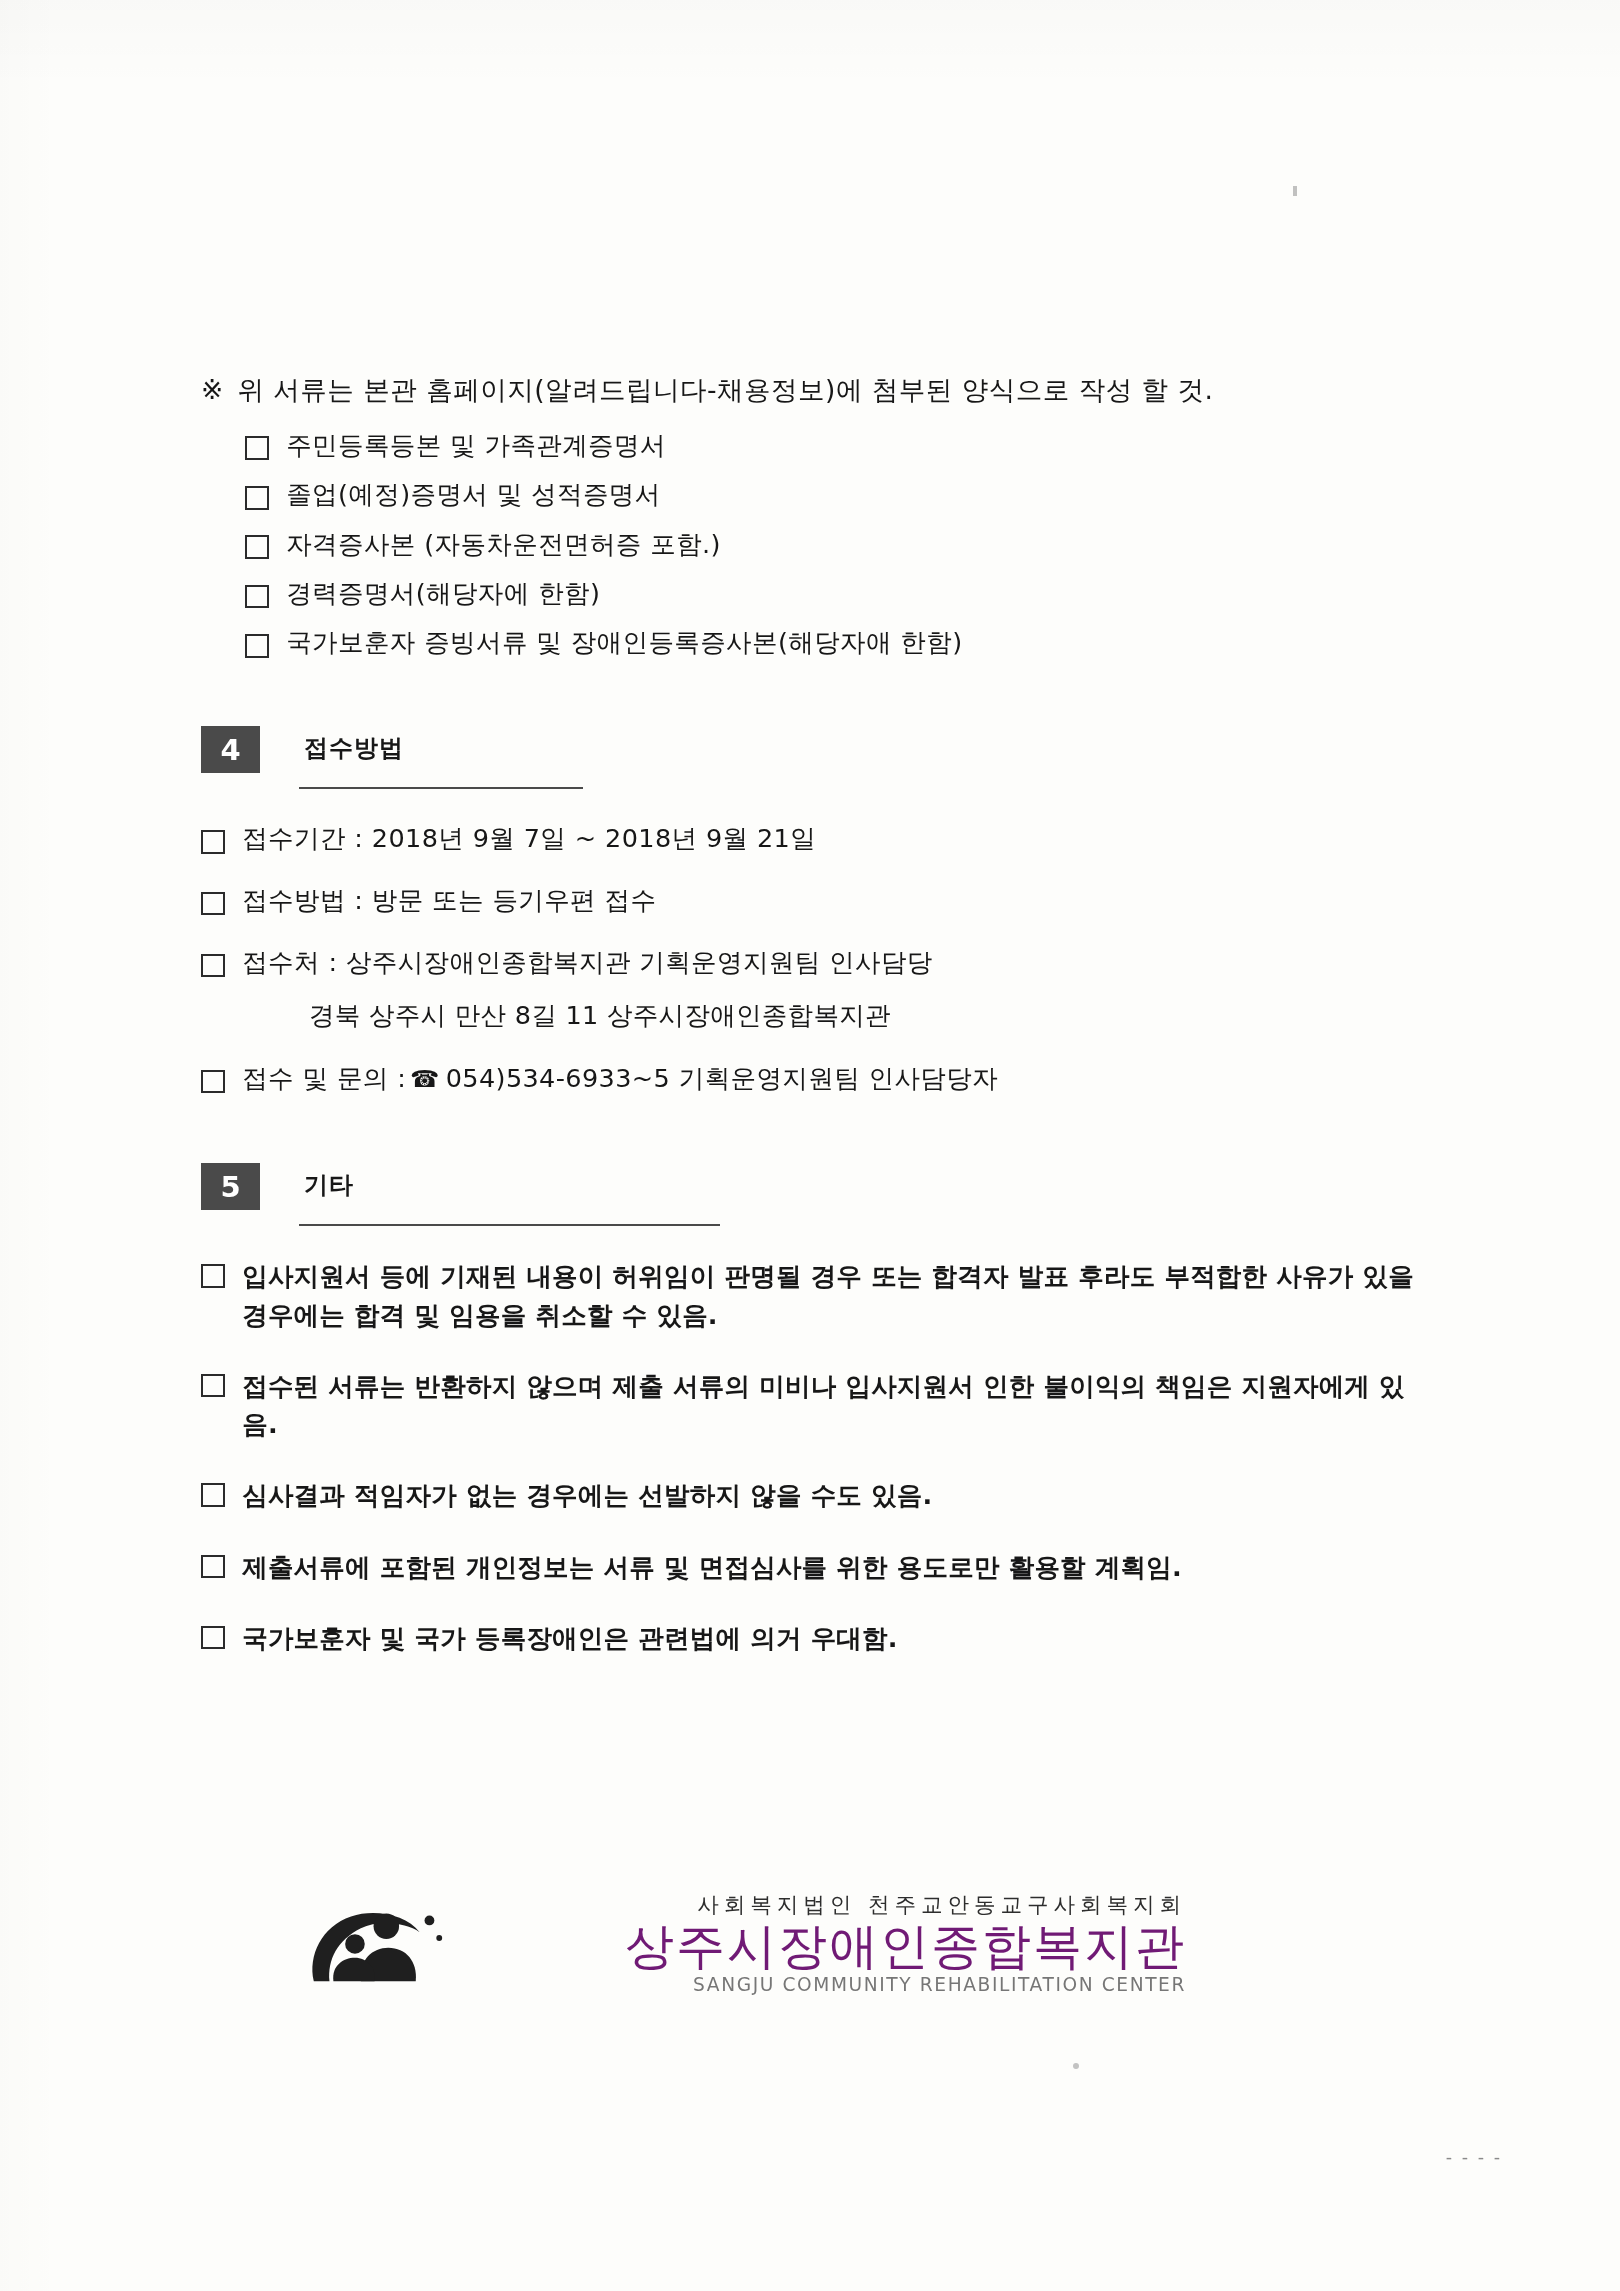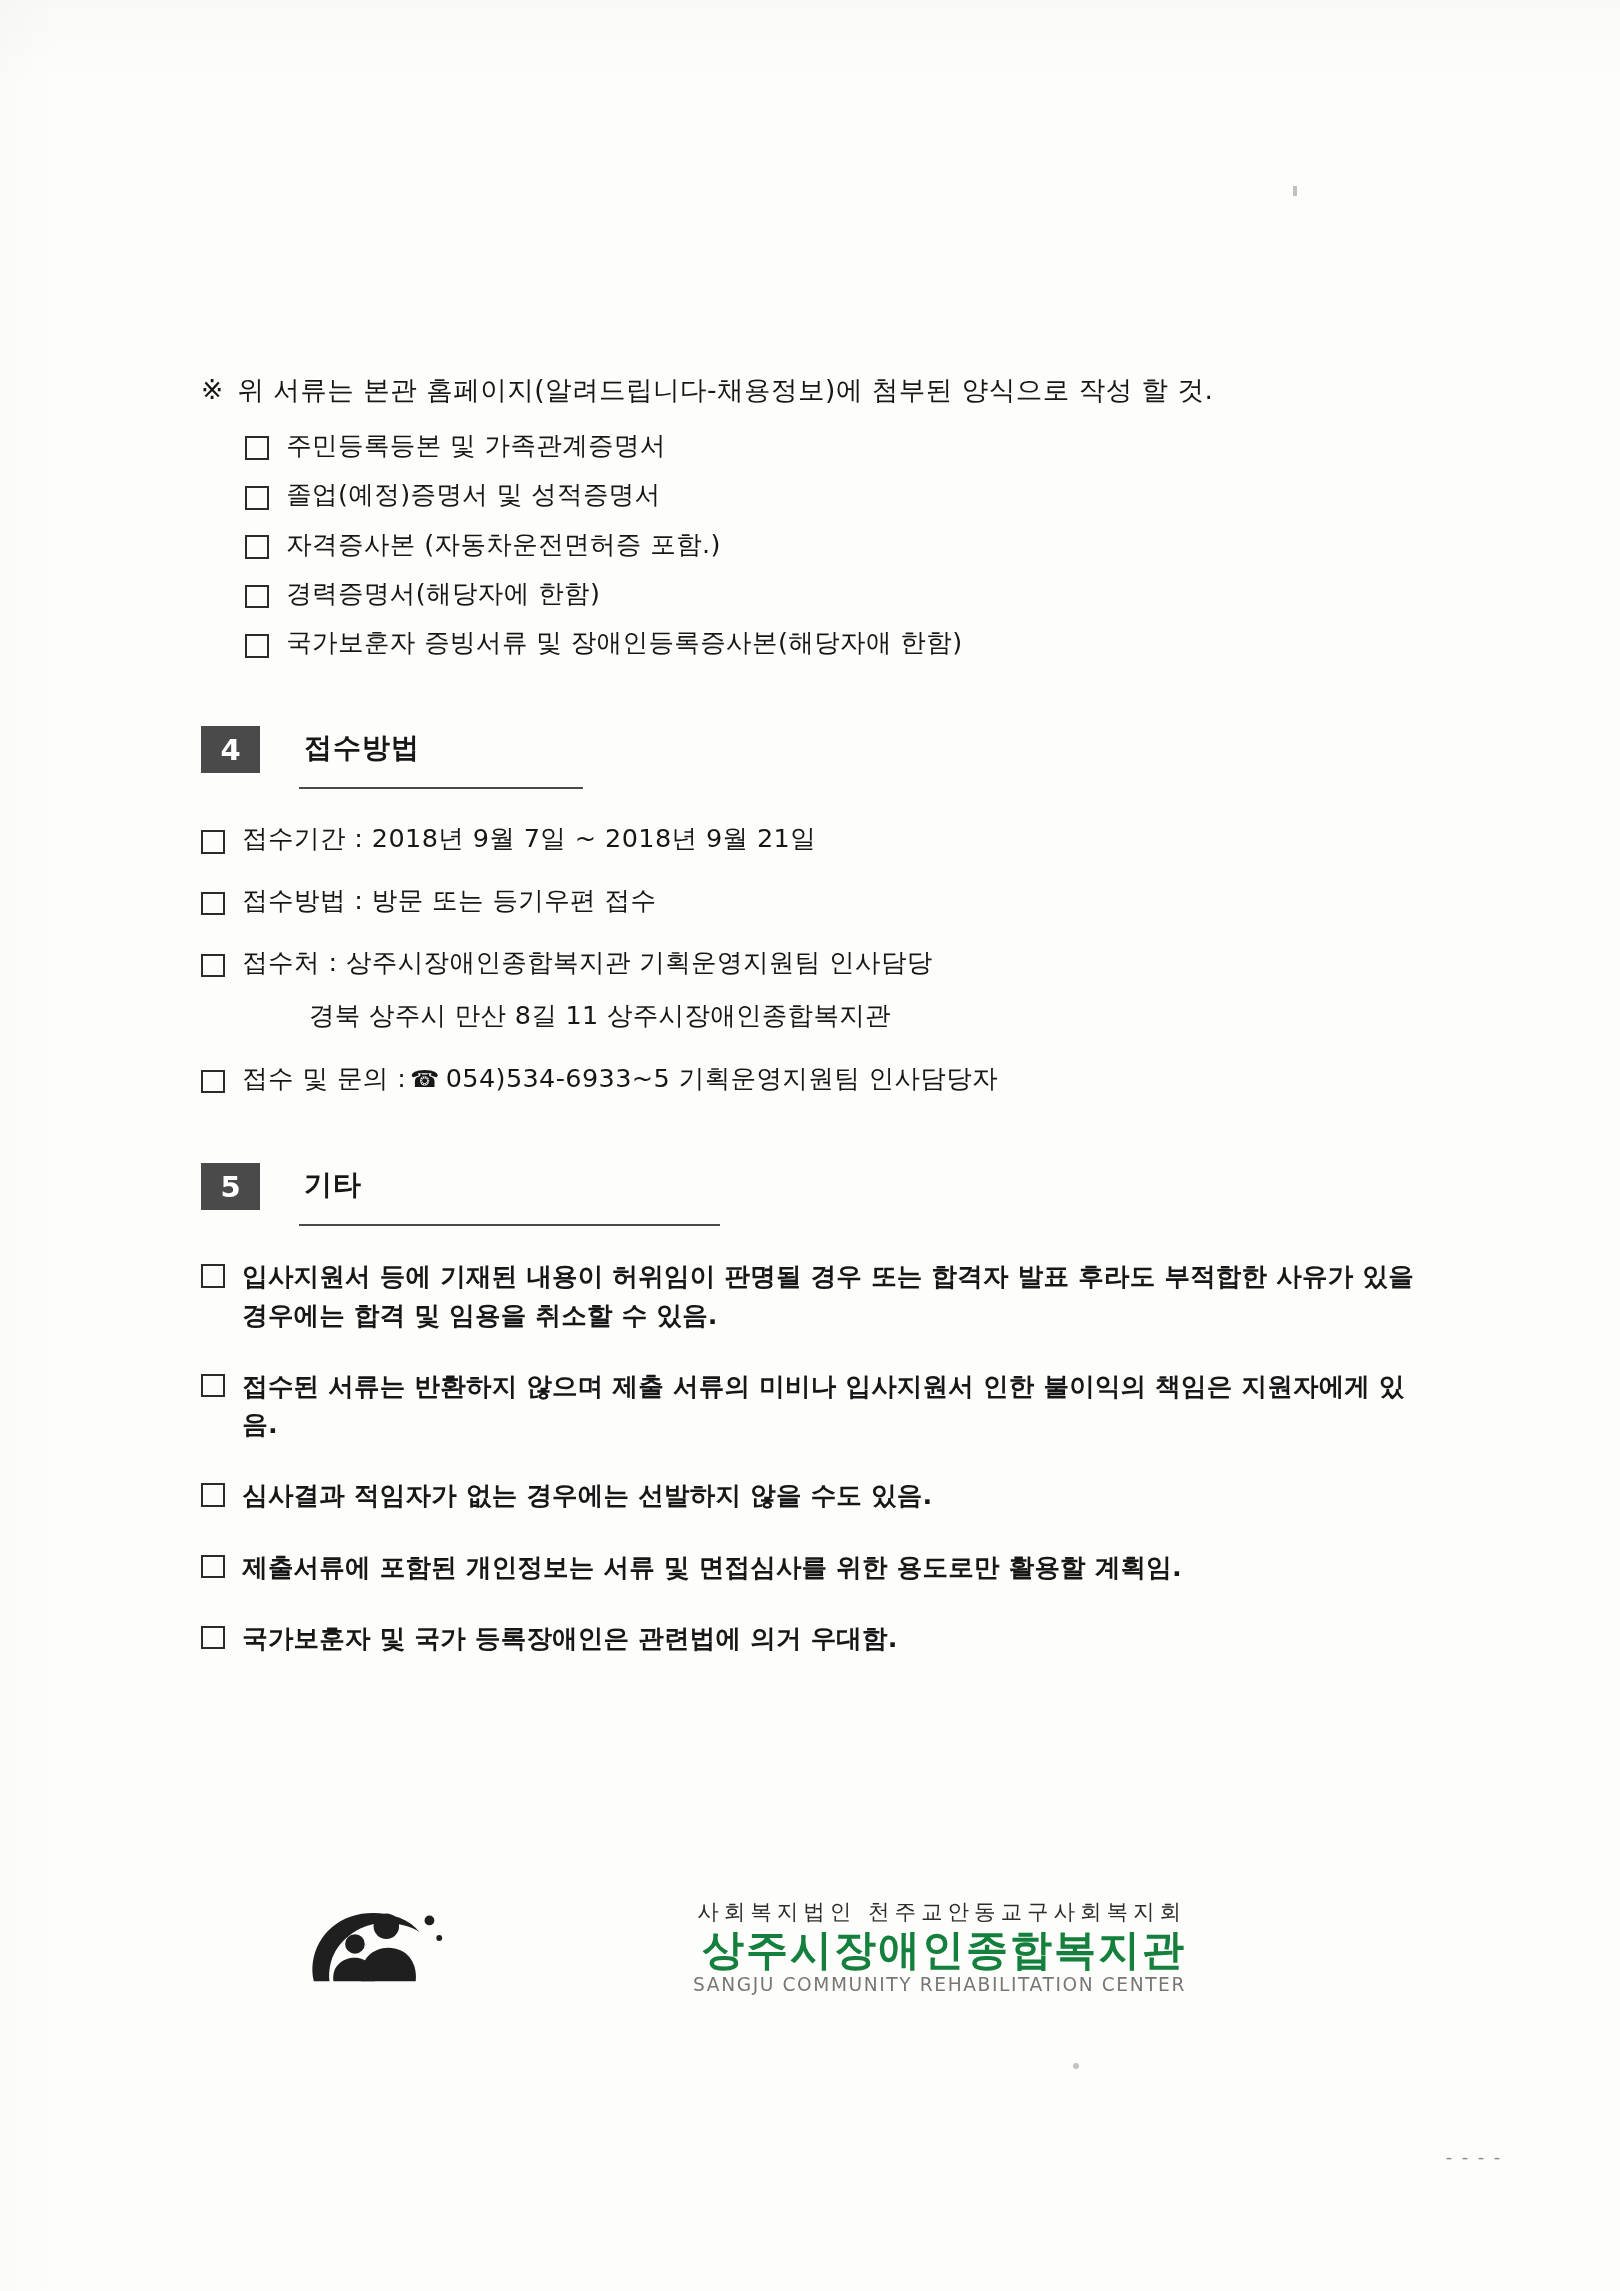--- a/index.html
+++ b/index.html
@@ -82,21 +82,21 @@
     width: 59px;
     height: 47px;
     background: #4a4a4a;
     color: #ffffff;
     font-size: 29px;
     font-weight: bold;
     vertical-align: middle;
   }
   .sec-title {
     display: inline-block;
-    font-size: 28px;
+    font-size: 24px;
     font-weight: bold;
     letter-spacing: 1px;
     margin-left: 39px;
     vertical-align: middle;
     padding-bottom: 3.9px;
   }
   .sec-rule {
     position: absolute;
     left: 98px;
     bottom: -7.8px;
@@ -157,24 +157,24 @@
   }
   .logo-mark svg { display: block; }
   .logo-text { flex: 1; }
   .logo-org {
     font-size: 21.6px;
     letter-spacing: 4.9px;
     color: #2d2d2d;
     margin-bottom: 2px;
   }
   .logo-name {
-    font-size: 42px;
-    font-weight: bold;
+    font-size: 49px;
+    font-weight: normal;
     letter-spacing: 2px;
-    color: #15803d;
+    color: #701a75;
     line-height: 1.05;
   }
   .logo-en {
     font-size: 18.6px;
     letter-spacing: 1.6px;
     color: #4a4a4a;
     margin-top: 2px;
     opacity: 0.75;
   }
 

